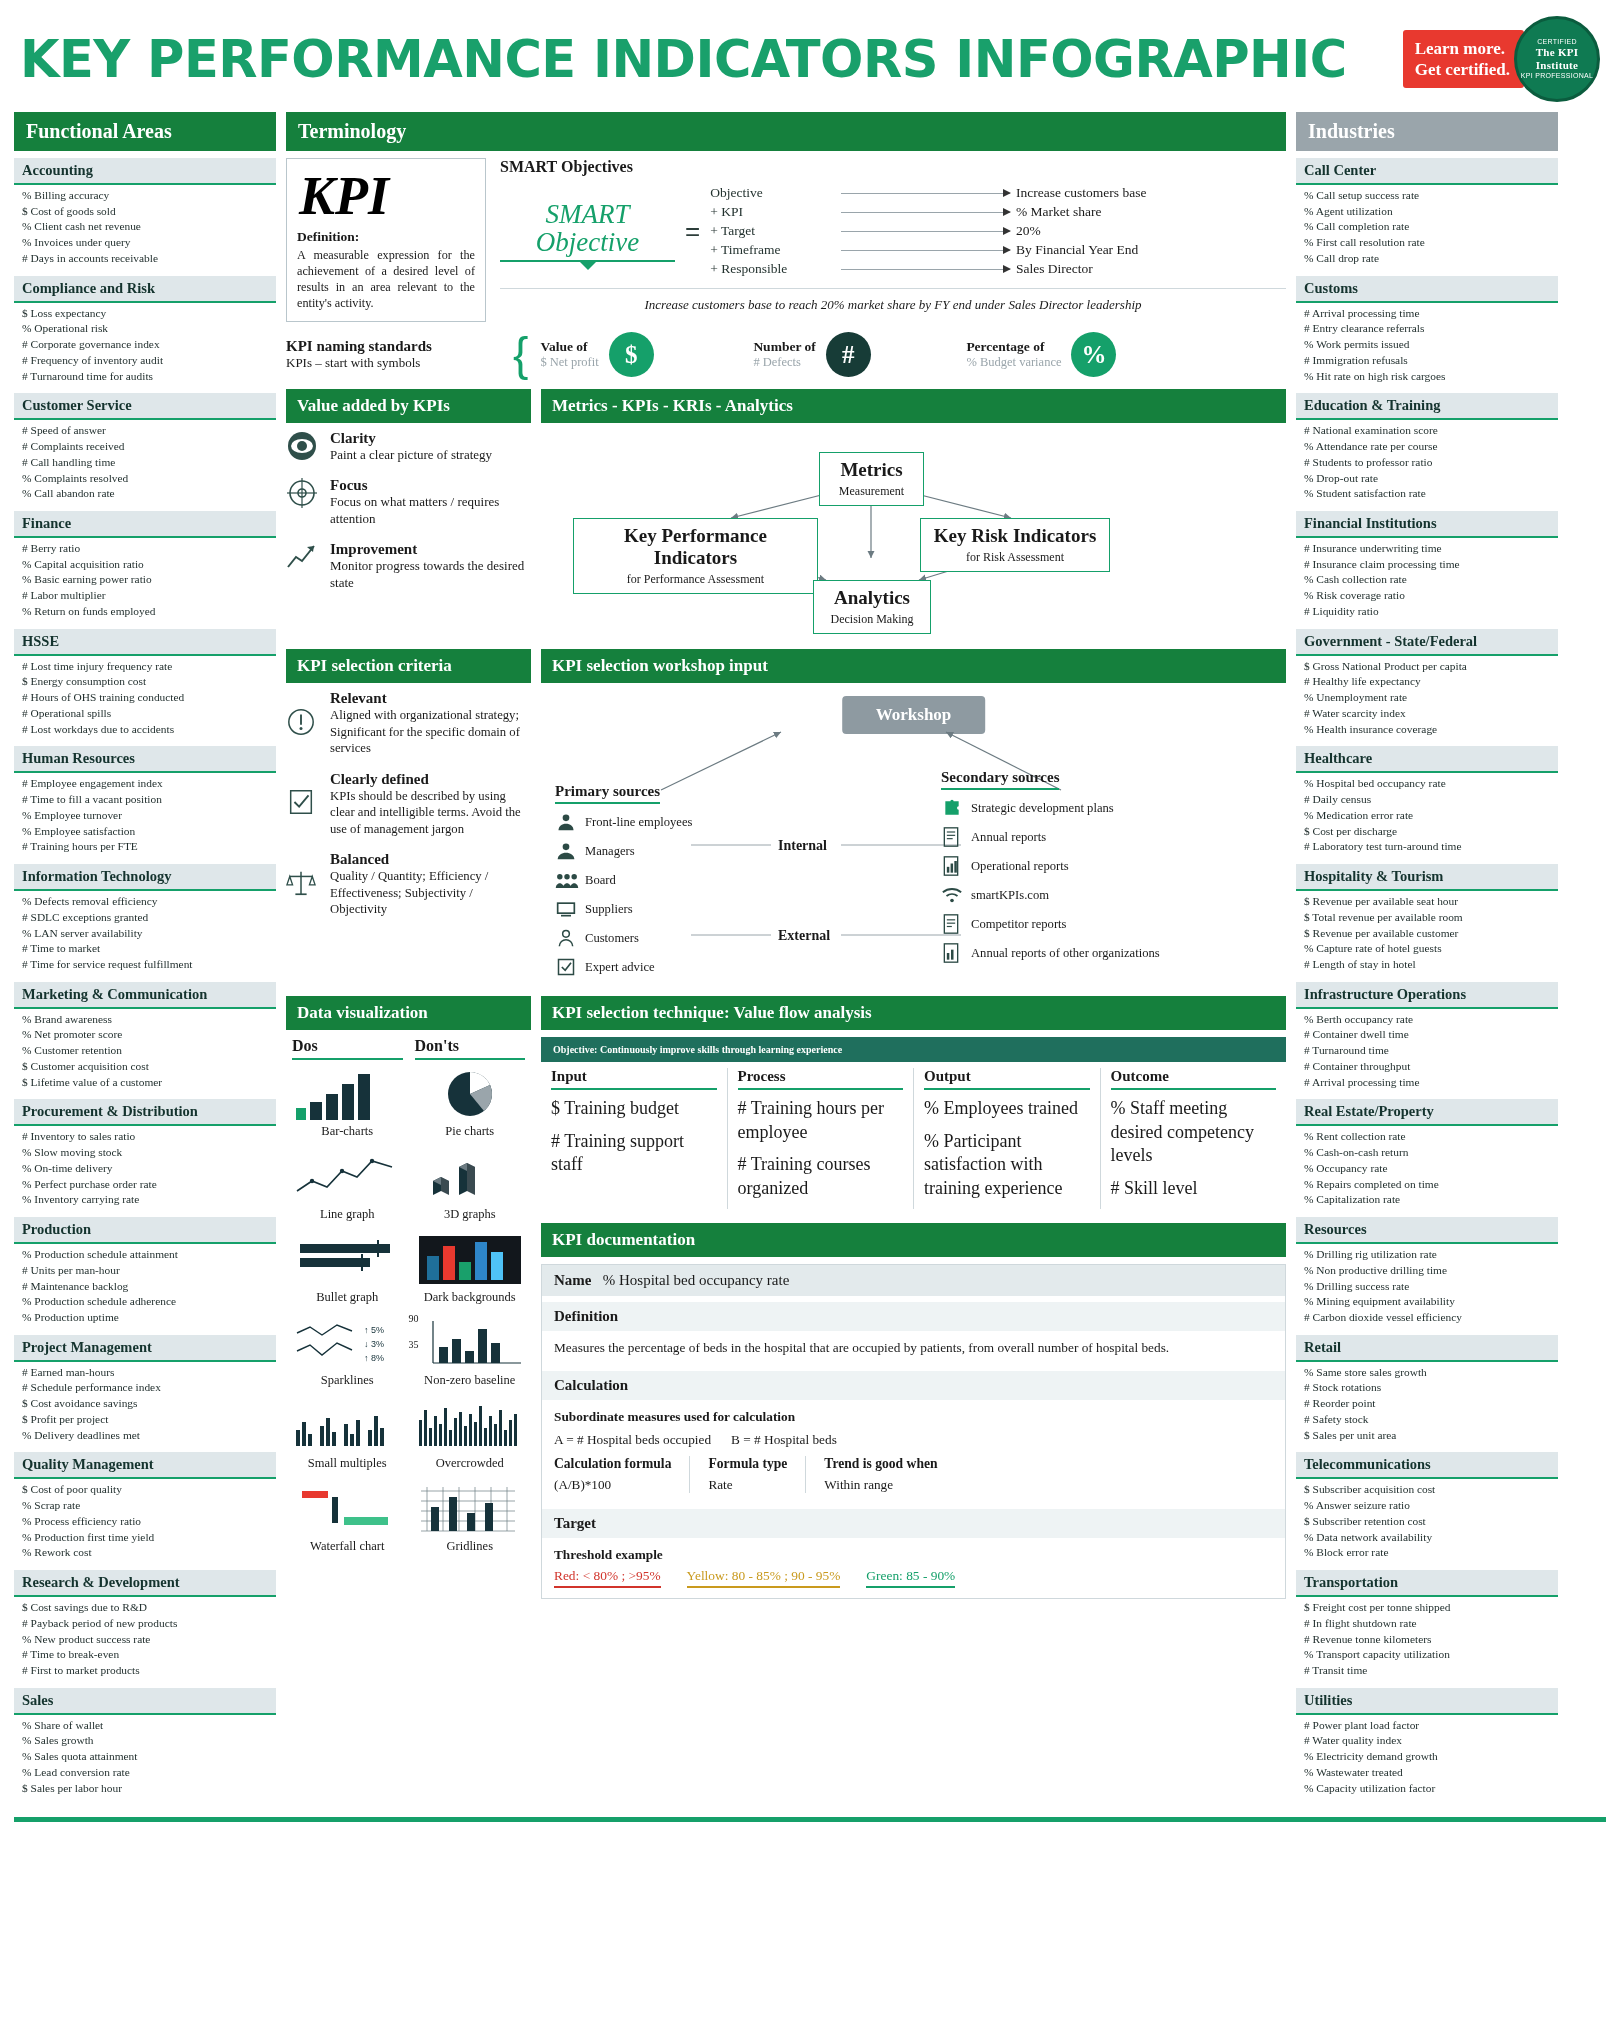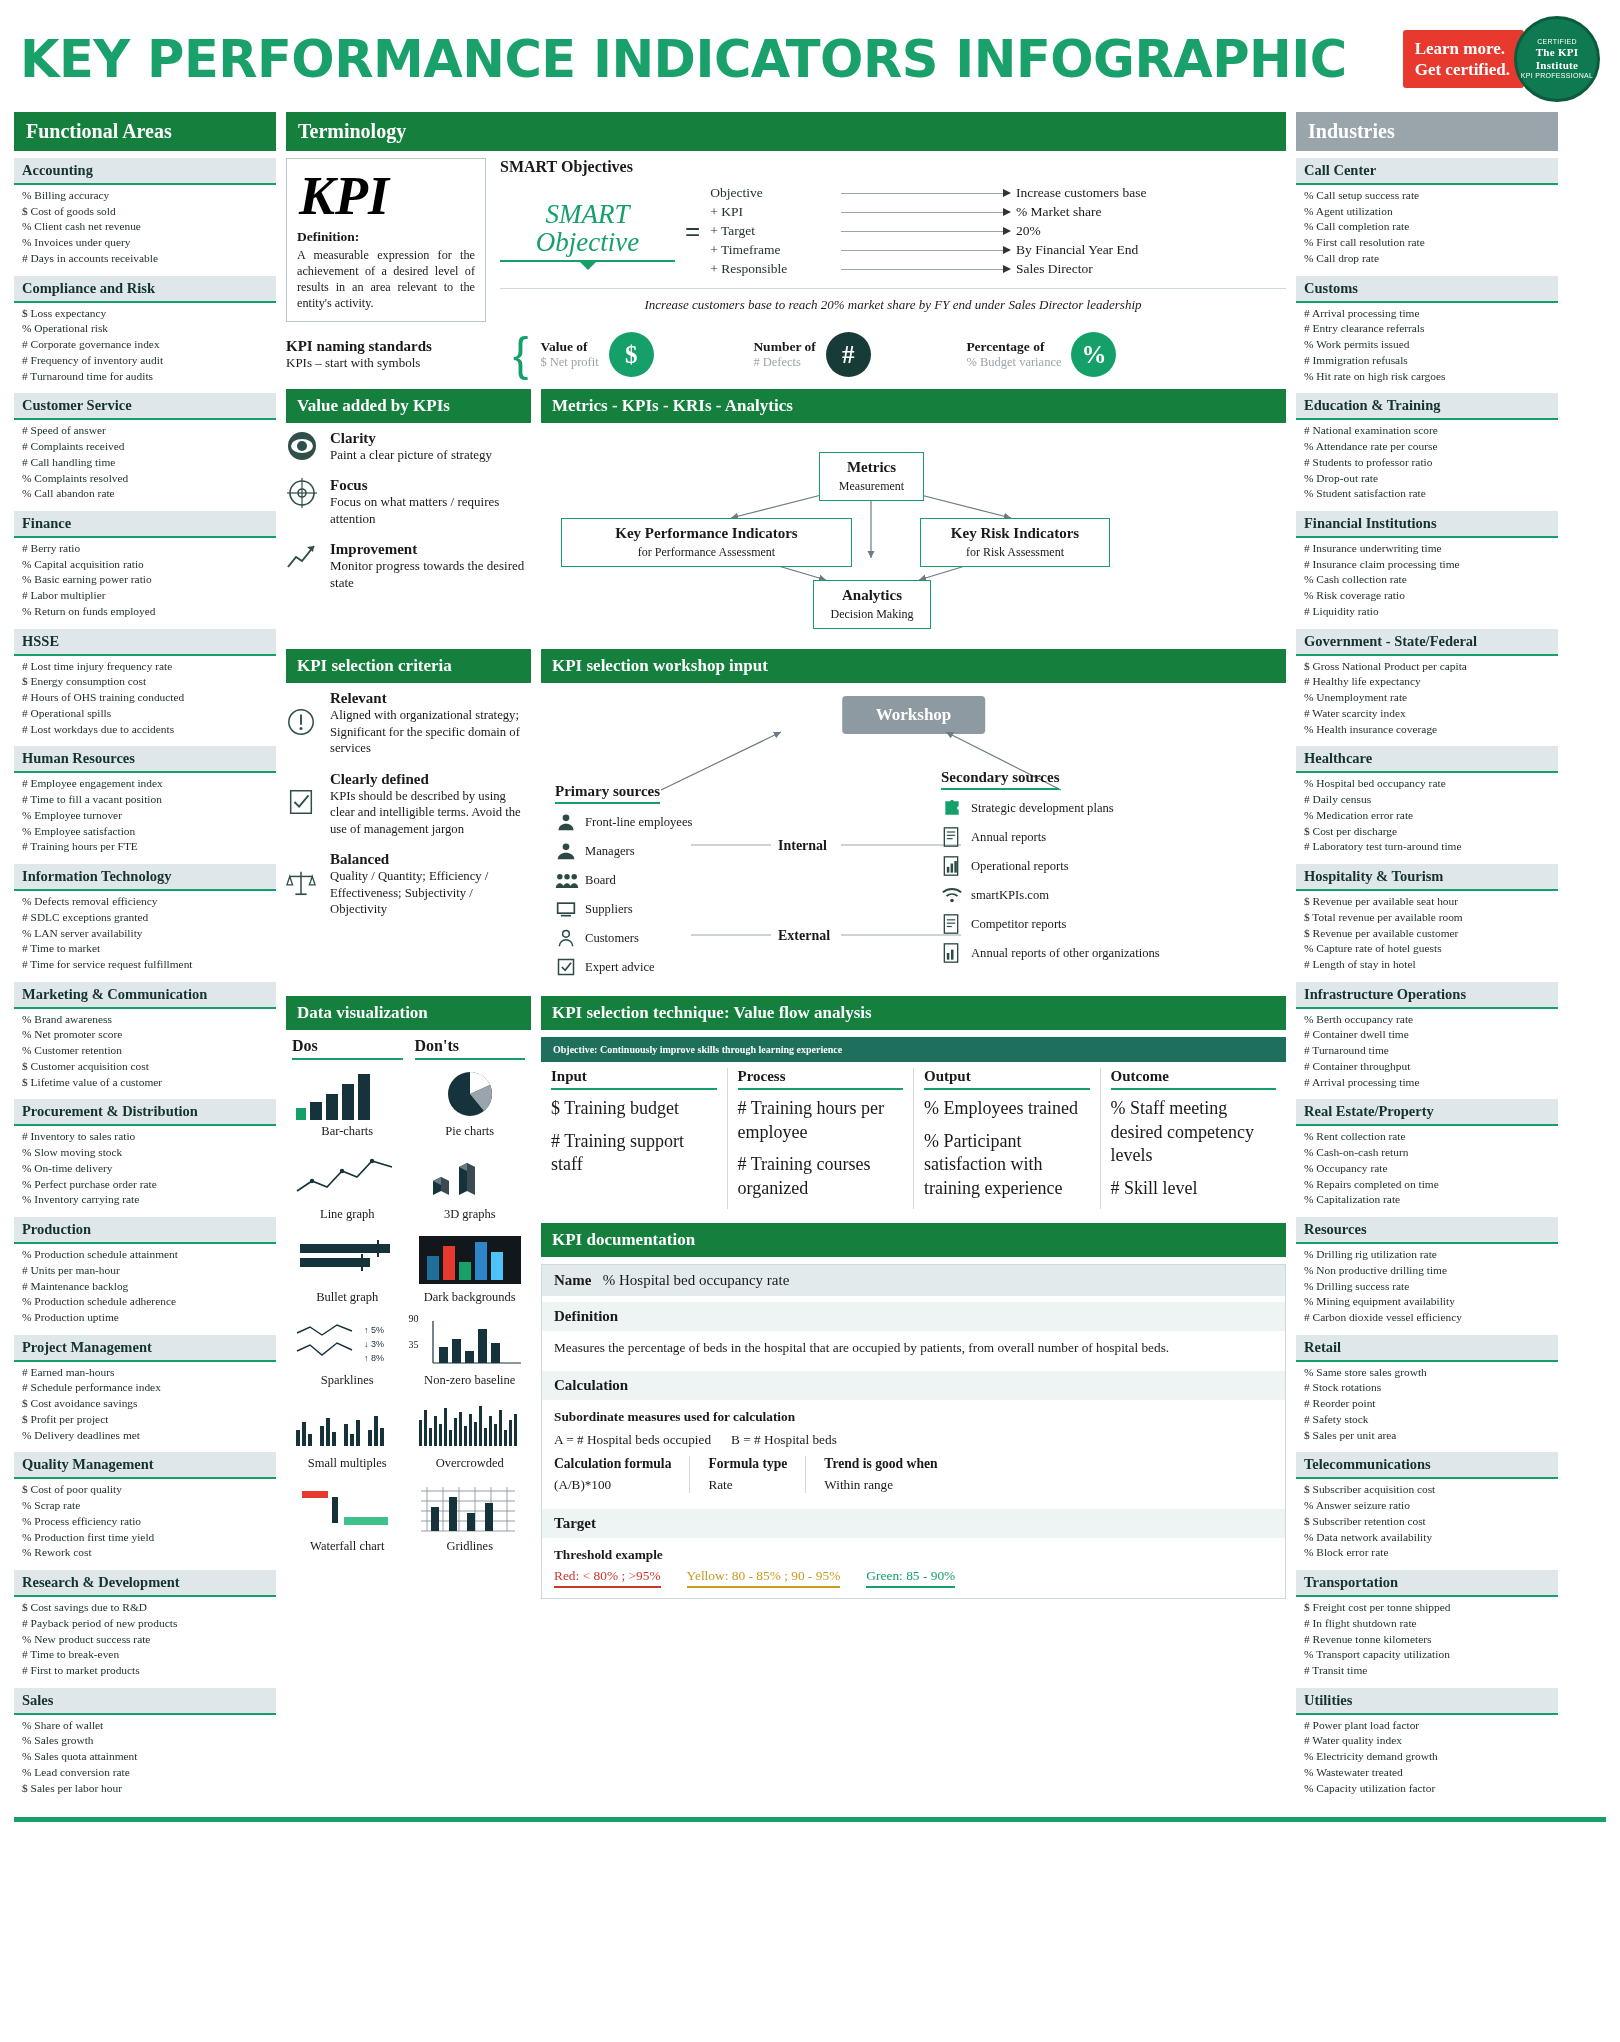--- a/index.html
+++ b/index.html
@@ -163,21 +163,21 @@
   .va-ico { width: 34px; height: 34px; flex: none; color: #2f4f4a; }
   .va-t { font-weight: bold; font-size: 15px; font-family: "Liberation Serif", serif; }
   .va-d { font-size: 13px; line-height: 1.3; font-family: "Liberation Serif", serif; }
 
   
   .metrics-box { position: relative; height: 215px; }
   .mbox {
     position: absolute; border: 1.6px solid #15a06a; background: #fff; text-align: center;
     padding: 6px 10px; font-family: "Liberation Serif", serif;
   }
-  .mbox b { display: block; font-size: 15px; }
+  .mbox b { display: block; font-size: 19px; }
   .mbox span { font-size: 12px; }
 
   
   .sc-item { display: flex; gap: 10px; margin-bottom: 14px; align-items: center; }
   .sc-ico { width: 34px; flex: none; color: #2f4f4a; }
   .sc-t { font-weight: bold; font-size: 15px; font-family: "Liberation Serif", serif; }
   .sc-d { font-size: 12.7px; line-height: 1.3; font-family: "Liberation Serif", serif; }
 
   
   .workshop-wrap { position: relative; height: 300px; }
@@ -497,21 +497,21 @@
               <line x1="300" y1="60" x2="190" y2="88" stroke="#6c7b82" stroke-width="1.2" marker-end="url(#ar)"></line>
               <line x1="360" y1="60" x2="470" y2="88" stroke="#6c7b82" stroke-width="1.2" marker-end="url(#ar)"></line>
               <line x1="330" y1="62" x2="330" y2="128" stroke="#6c7b82" stroke-width="1.2" marker-end="url(#ar)"></line>
               <line x1="190" y1="122" x2="285" y2="150" stroke="#6c7b82" stroke-width="1.2" marker-end="url(#ar)"></line>
               <line x1="470" y1="122" x2="378" y2="150" stroke="#6c7b82" stroke-width="1.2" marker-end="url(#ar)"></line>
             </svg>
             <div class="mbox" style="left:278px;top:22px;width:105px;">
               <b>Metrics</b>
               <span>Measurement</span>
             </div>
-            <div class="mbox" style="left:20px;top:88px;width:291px;">
+            <div class="mbox" style="left:32px;top:88px;width:245px;">
               <b>Key Performance Indicators</b>
               <span>for Performance Assessment</span>
             </div>
             <div class="mbox" style="left:379px;top:88px;width:190px;">
               <b>Key Risk Indicators</b>
               <span>for Risk Assessment</span>
             </div>
             <div class="mbox" style="left:272px;top:150px;width:118px;">
               <b>Analytics</b>
               <span>Decision Making</span>

